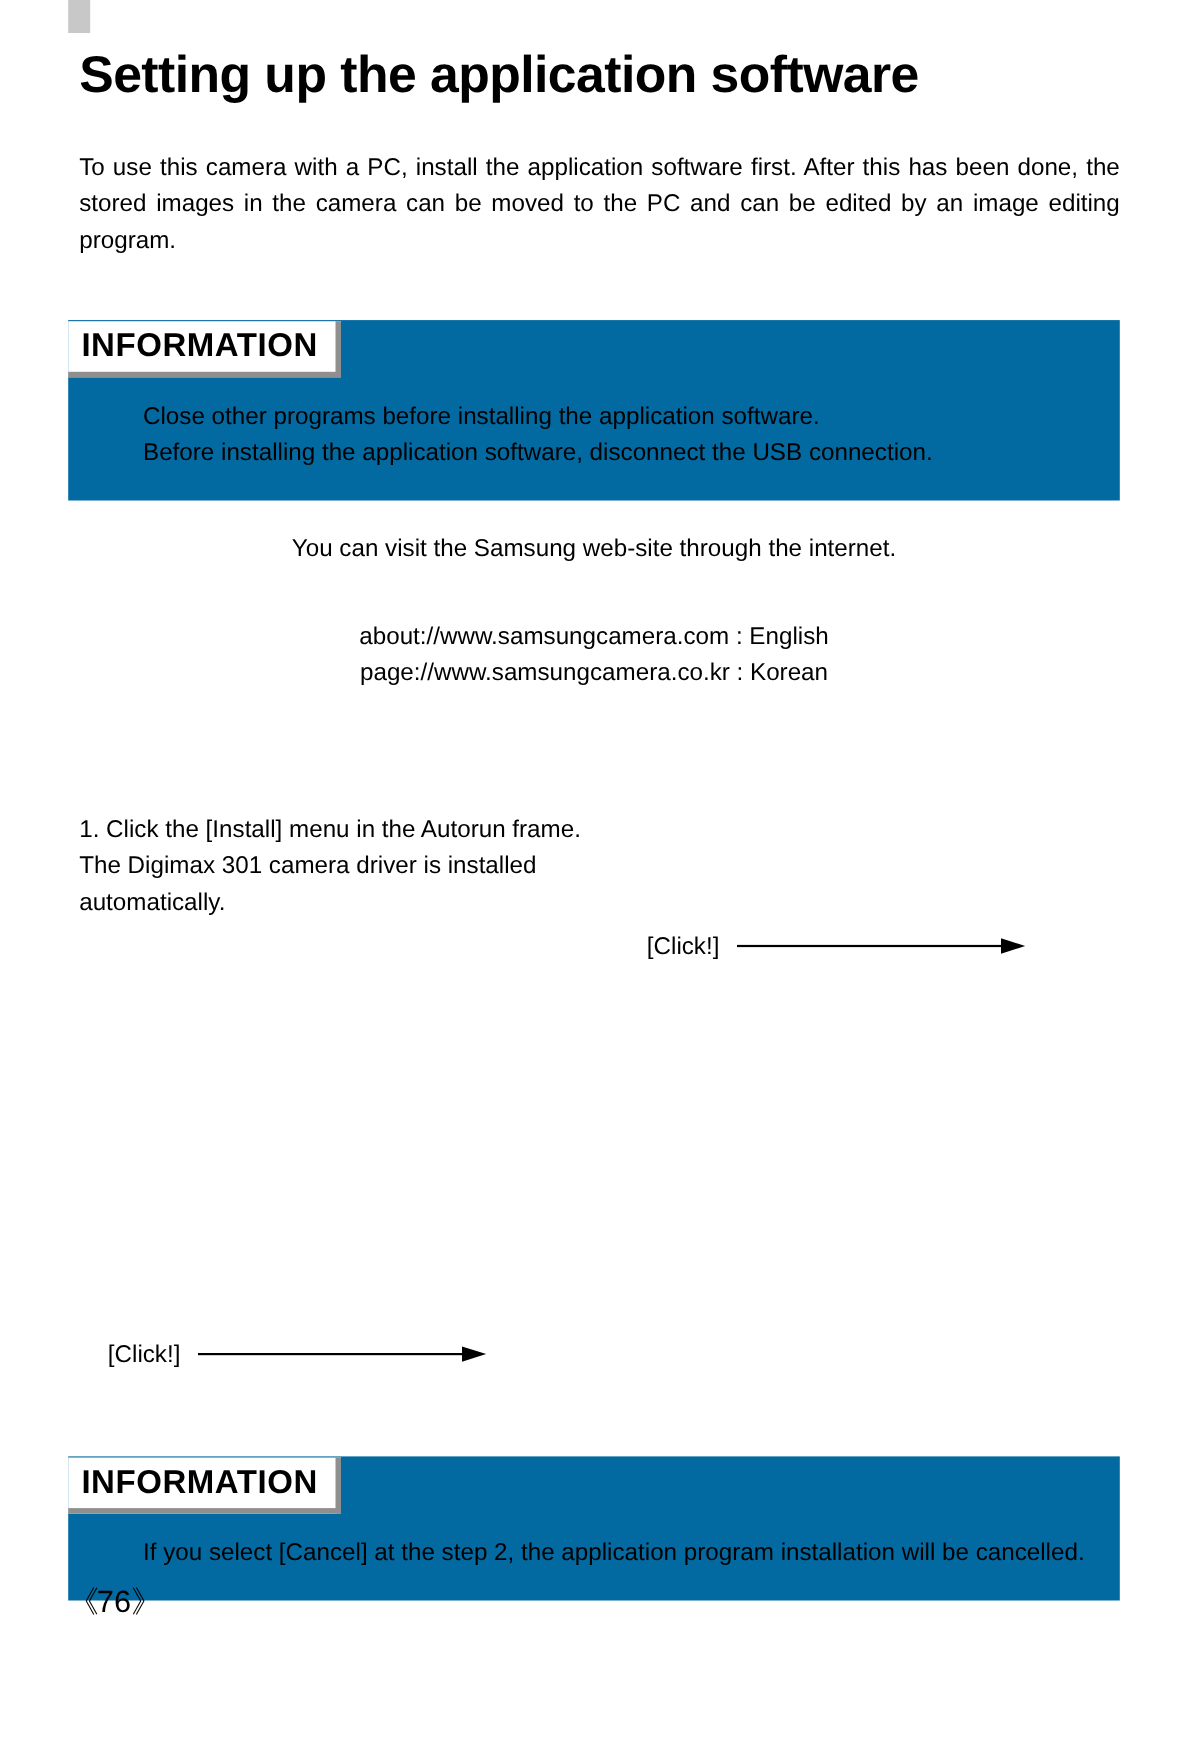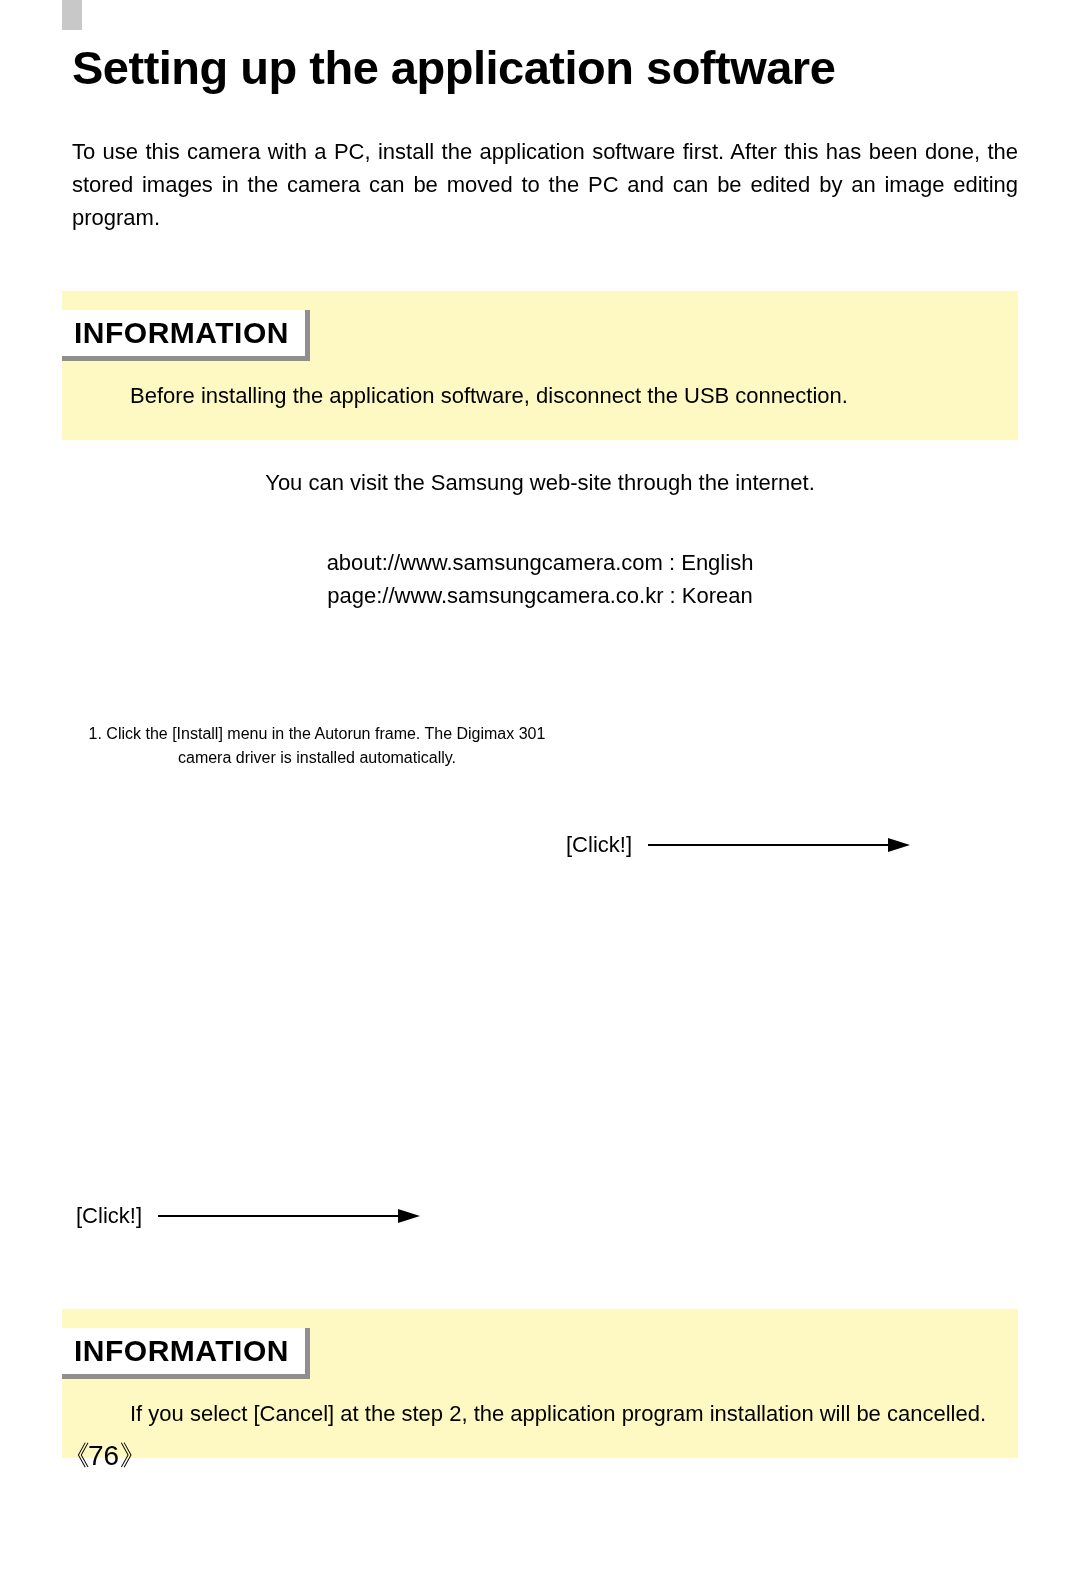--- a/index.html
+++ b/index.html
@@ -30,22 +30,22 @@
     margin: 10px 0 40px 10px;
     letter-spacing: -0.5px;
   }
   .intro {
     font-size: 22px;
     line-height: 1.5;
     margin: 0 0 29px 10px;
     text-align: justify;
   }
   .info-box {
-    background: #fef9c3;
-    padding: 38px 20px 28px 20px;
+    background: #0369a1;
+    padding: 20px 20px 28px 20px;
   }
   .info-heading-wrap {
     display: inline-block;
     background: #ffffff;
     border-right: 5px solid #8f8f8f;
     border-bottom: 5px solid #8f8f8f;
     padding: 6px 16px 6px 12px;
     margin-top: -48px;
     margin-left: -20px;
     margin-bottom: 18px;
@@ -76,34 +76,33 @@
   }
   .steps {
     margin: 0 10px;
   }
   .step {
     display: flex;
     align-items: flex-start;
     margin-bottom: 20px;
   }
   .step-text {
-    font-size: 16px;
+    font-size: 22px;
     line-height: 1.5;
     width: 490px;
-    text-align: center;
   }
   .step-right {
     flex: 1;
     position: relative;
   }
   .click-row {
     display: flex;
     align-items: center;
     gap: 16px;
-    margin-left: 4px;
+    margin-left: 26px;
   }
   .click-label {
     font-size: 22px;
   }
   .arrow {
     display: flex;
     align-items: center;
   }
   .arrow-line {
     width: 240px;
@@ -137,20 +136,21 @@
 
   <p class="intro">To use this camera with a PC, install the application software first. After this has been done, the stored images in the camera can be moved to the PC and can be edited by an image editing program.</p>
 
   <div style="height:28px"></div>
 
   <div class="info-box">
     <div class="info-heading-wrap">
       <div class="info-heading">INFORMATION</div>
     </div>
     <div class="info-body">
+      <div>Close other programs before installing the application software.</div>
       <div>Before installing the application software, disconnect the USB connection.</div>
     </div>
   </div>
 
   <div class="mid-section">
     <div class="visit-text">You can visit the Samsung web-site through the internet.</div>
     <div class="url-block">
       <div>about://www.samsungcamera.com : English</div>
       <div>page://www.samsungcamera.co.kr : Korean</div>
     </div>

